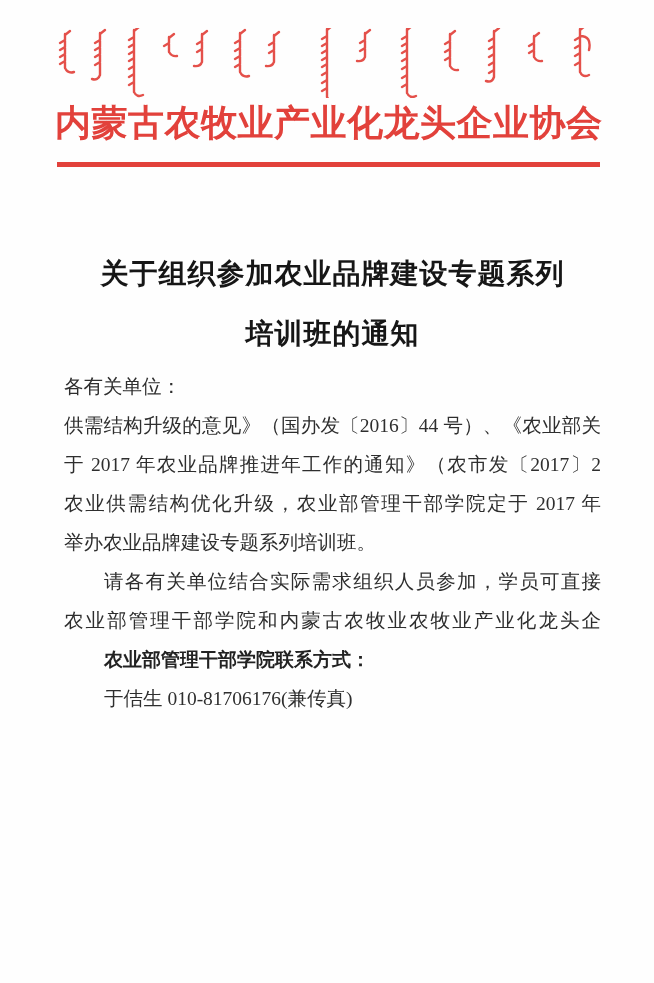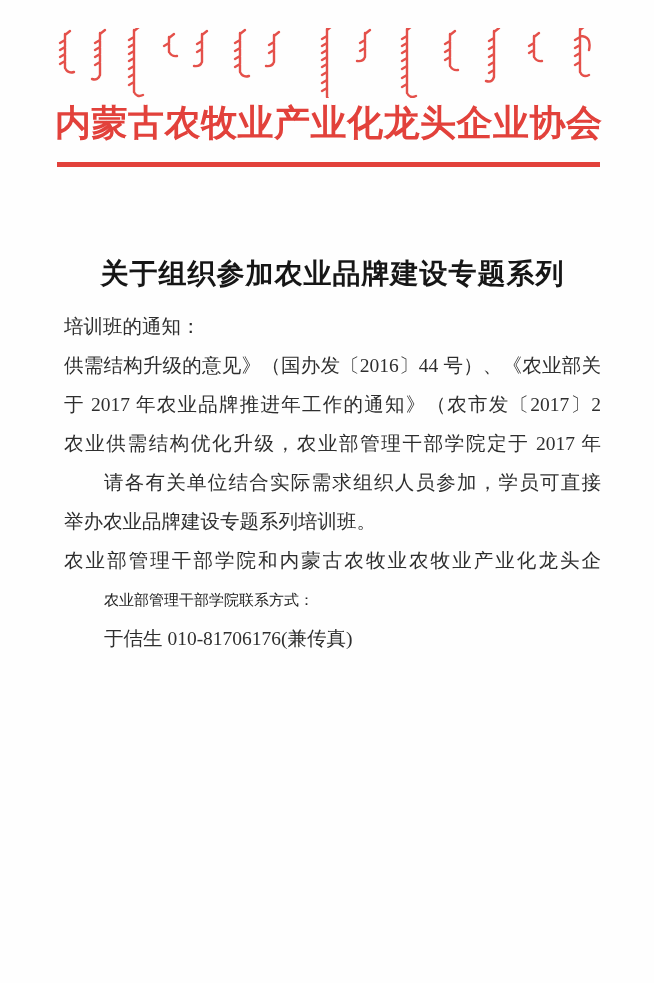--- a/index.html
+++ b/index.html
@@ -42,21 +42,21 @@
   }
   .body{margin-top:3px;width:537px;}
   .line{
     height:39px;line-height:39px;font-size:19.5px;color:var(--ink);
     white-space:nowrap;
   }
   .line.fill{text-align:justify;text-align-last:justify;text-justify:inter-ideograph;white-space:normal;height:39px;overflow:hidden;}
   .line.indent{text-indent:40px;}
   .line.bold{
     font-family:"Liberation Sans","DejaVu Sans",sans-serif;
-    font-weight:normal;font-size:15px;color:#222;
+    font-weight:bold;font-size:19px;color:#222;
   }
 </style>
 </head>
 <body>
 
 <div class="page">
 
   <header class="letterhead">
     <svg class="mongolian" viewBox="0 0 543 70" aria-hidden="true">
       <path d="M8 7l5 -4M8 6V40M8 12l-5 3M8 19l-5 3M8 26l-5 3M8 33l-5 3M8 40q3 6 9 4"></path>
@@ -74,28 +74,29 @@
       <path d="M477 9l5 -4M477 8V29M477 15l-5 3M477 22l-5 3M477 29q3 5 8 4"></path>
       <path d="M523 2l5 -4M523 1V44M523 9l-5 3M523 17l-5 3M523 25l-5 3M523 34l-5 3M523 44q3 6 9 3M523 8q12 0 9 14"></path>
     </svg>
     <div class="org-name">内蒙古农牧业产业化龙头企业协会</div>
     <div class="double-rule"></div>
   </header>
 
   <main class="doc">
     <h1 class="title">
       <span class="tl">关于组织参加农业品牌建设专题系列</span>
+      <span class="tl">培训班的通知</span>
     </h1>
 
     <div class="body">
-      <p class="line">培训班的通知：</p>
+      <p class="line">各有关单位：</p>
       <p class="line fill">供需结构升级的意见》（国办发〔2016〕44 号）、《农业部关</p>
       <p class="line fill">于 2017 年农业品牌推进年工作的通知》（农市发〔2017〕2</p>
       <p class="line fill">农业供需结构优化升级，农业部管理干部学院定于 2017 年</p>
+      <p class="line">举办农业品牌建设专题系列培训班。</p>
       <p class="line indent fill">请各有关单位结合实际需求组织人员参加，学员可直接</p>
-      <p class="line">举办农业品牌建设专题系列培训班。</p>
       <p class="line fill">农业部管理干部学院和内蒙古农牧业农牧业产业化龙头企</p>
       <p class="line indent bold">农业部管理干部学院联系方式：</p>
       <p class="line indent">于佶生 010-81706176(兼传真)</p>
     </div>
   </main>
 
 </div>
 
 </body></html>

